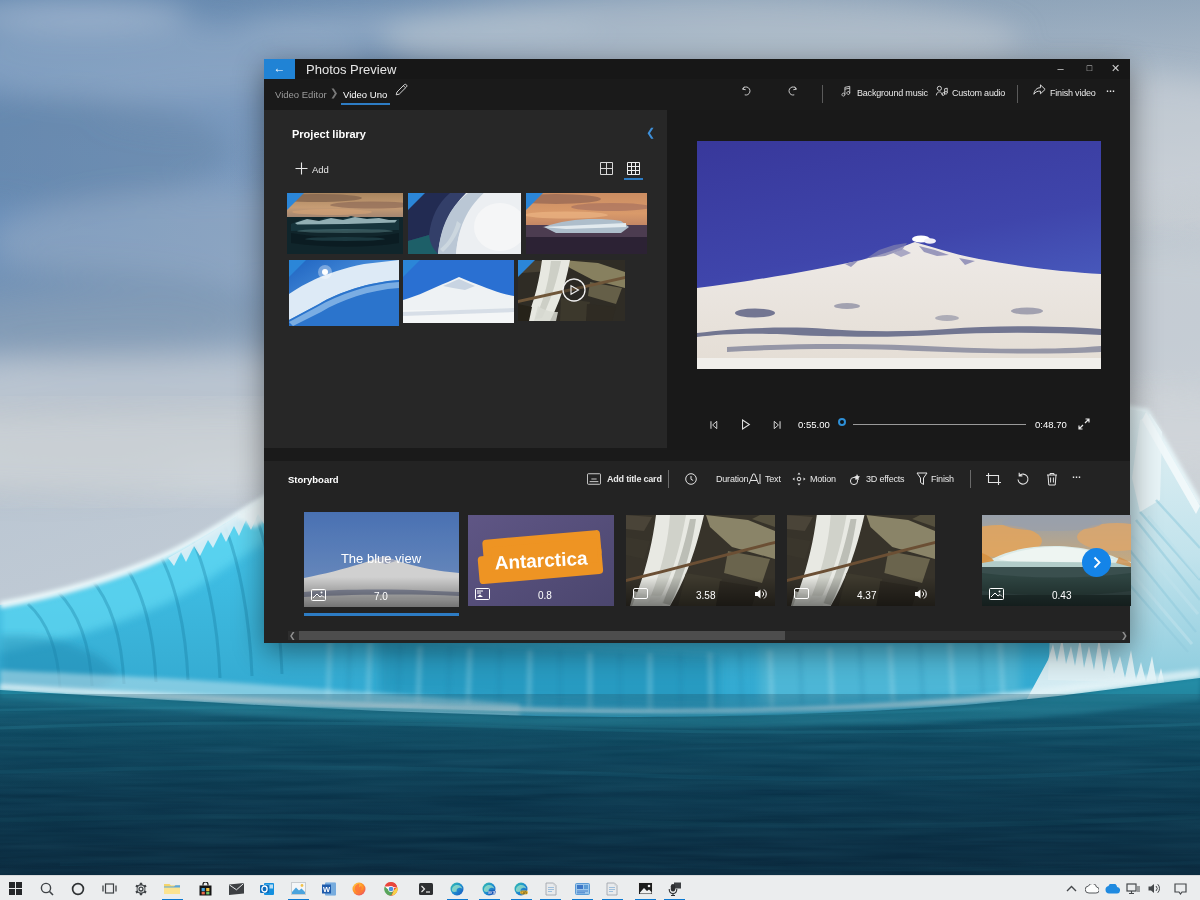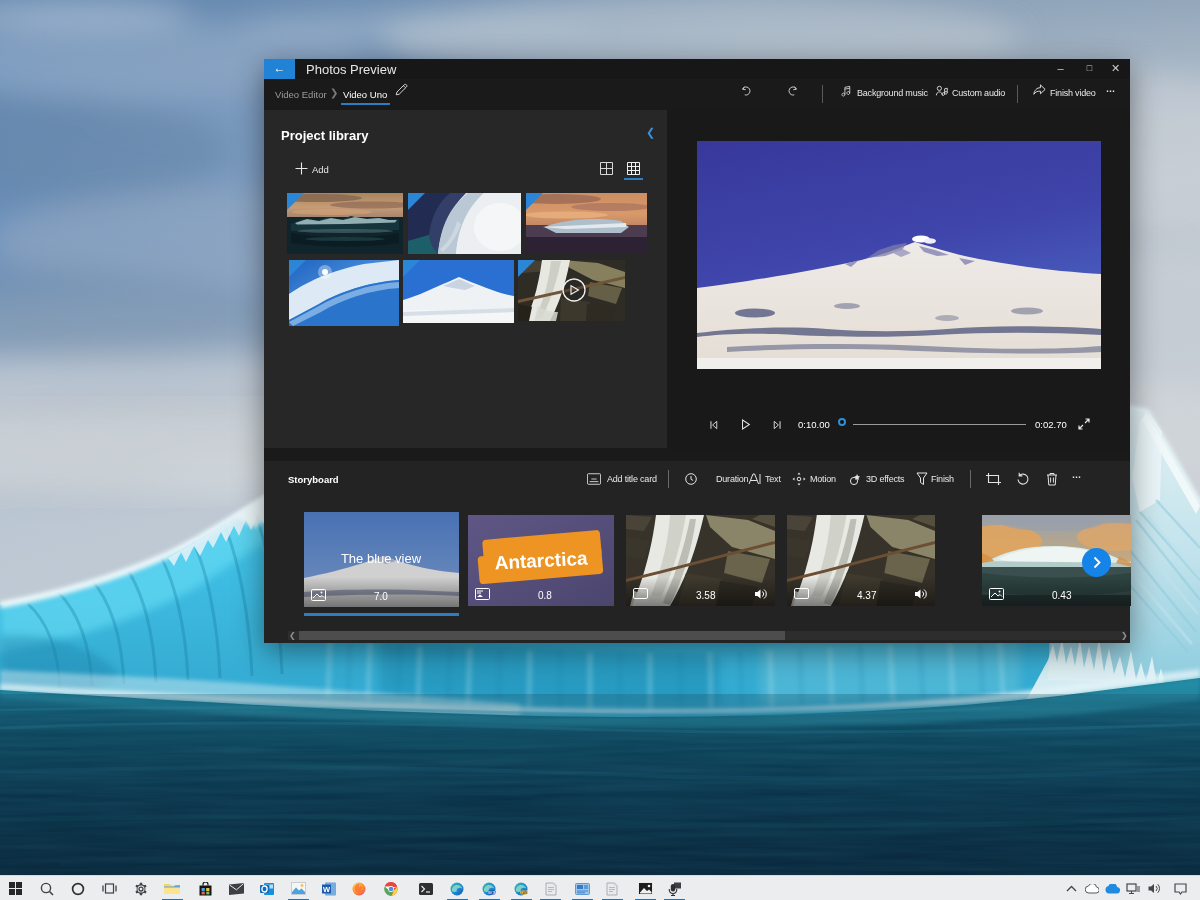--- a/index.html
+++ b/index.html
@@ -249,21 +249,21 @@
       <div class="tool" style="left:688px; top:9px;">Custom audio</div>
       <div class="sep" style="left:753px; top:6px; height:18px;"></div>
       <svg class="abs" style="left:768px; top:4px;" width="15" height="15" viewBox="0 0 16 16">
           <path d="M9,5 C5,5 2.5,8 2,12 C3.5,9.5 6,8.5 9,8.7 L9,11.5 L14,6.8 L9,2 Z" stroke="#e4e4e4" stroke-width="1" fill="none"></path>
         </svg>
       <div class="tool" style="left:786px; top:9px;">Finish video</div>
       <div class="tool" style="left:842px; top:7px; letter-spacing:2px; font-weight:bold;">⋯</div>
     </div>
 
     <div id="leftpanel">
-      <div class="abs" style="left:17px; top:18px; color:#fff; font-size:13px; font-weight:bold;">Project library</div>
+      <div class="abs" style="left:28px; top:18px; color:#fff; font-size:11px; font-weight:bold;">Project library</div>
       <div class="abs" style="left:382px; top:16px; color:#3e8fd8; font-size:11px;">❮</div>
       <svg class="abs" style="left:31px; top:52px;" width="13" height="13" viewBox="0 0 13 13">
           <path d="M6.5,0.5 V12.5 M0.5,6.5 H12.5" stroke="#e8e8e8" stroke-width="1.1"></path>
         </svg>
       <div class="abs" style="left:48px; top:54px; color:#e8e8e8; font-size:9.5px;">Add</div>
       <svg class="abs" style="left:336px; top:52px;" width="13" height="13" viewBox="0 0 13 13">
           <path d="M0.5,0.5 H12.5 V12.5 H0.5 Z M6.5,0.5 V12.5 M0.5,6.5 H12.5" stroke="#d8d8d8" stroke-width="1" fill="none"></path>
         </svg>
       <svg class="abs" style="left:363px; top:52px;" width="13" height="13" viewBox="0 0 13 13">
           <path d="M0.5,0.5 H12.5 V12.5 H0.5 Z M4.5,0.5 V12.5 M8.5,0.5 V12.5 M0.5,4.5 H12.5 M0.5,8.5 H12.5" stroke="#f0f0f0" stroke-width="1" fill="none"></path>
@@ -415,36 +415,36 @@
         <path d="M9.5,2.5 L5,6.5 L9.5,10.5 Z" fill="none" stroke="#e0e0e0" stroke-width="1"></path>
         <path d="M3.2,2.5 L3.2,10.5" stroke="#e0e0e0" stroke-width="1.1"></path>
       </svg>
     <svg class="abs" style="left:475px; top:359px;" width="13" height="13" viewBox="0 0 14 14">
         <path d="M3.8,2.2 L11.2,7 L3.8,11.8 Z" fill="none" stroke="#e0e0e0" stroke-width="1.1"></path>
       </svg>
     <svg class="abs" style="left:507px; top:360px;" width="12" height="12" viewBox="0 0 13 13">
         <path d="M3.5,2.5 L8,6.5 L3.5,10.5 Z" fill="none" stroke="#e0e0e0" stroke-width="1"></path>
         <path d="M9.8,2.5 L9.8,10.5" stroke="#e0e0e0" stroke-width="1.1"></path>
       </svg>
-    <div class="abs" style="left:534px; top:360px; color:#fff; font-size:9.5px;">0:10.00</div>
+    <div class="abs" style="left:534px; top:360px; color:#fff; font-size:9.5px;">0:55.00</div>
     <div class="abs" style="left:589px; top:365px; width:173px; height:1px; background:#9a9a9a;"></div>
     <div class="abs" style="left:574px; top:359px; width:8px; height:8px; border-radius:50%; background:#0e1216; border:2.2px solid #2e8fd6;"></div>
-    <div class="abs" style="left:771px; top:360px; color:#fff; font-size:9.5px;">0:02.70</div>
+    <div class="abs" style="left:771px; top:360px; color:#fff; font-size:9.5px;">0:48.70</div>
     <svg class="abs" style="left:813px; top:358px;" width="14" height="14" viewBox="0 0 14 14">
         <path d="M8.5,2 L12,2 L12,5.5 M12,2 L8,6 M5.5,12 L2,12 L2,8.5 M2,12 L6,8" stroke="#e8e8e8" stroke-width="1.2" fill="none"></path>
       </svg>
 
     <div id="storyboard">
       <div class="abs" style="left:24px; top:24px; color:#fff; font-size:9.5px; font-weight:bold;">Storyboard</div>
 
       <svg class="abs" style="left:323px; top:23px;" width="14" height="12" viewBox="0 0 16 13">
           <rect x="0.5" y="0.5" width="15" height="12" rx="1" stroke="#e4e4e4" fill="none"></rect>
           <path d="M3,9.5 H13 M5,6.5 H11" stroke="#e4e4e4"></path>
         </svg>
-      <div class="tool" style="left:343px; top:24px;">Add title card</div>
+      <div class="tool" style="left:343px; top:24px;font-weight:bold;">Add title card</div>
       <div class="sep" style="left:404px; top:20px; height:18px; background:#6a6a6a;"></div>
       <svg class="abs" style="left:421px; top:23px;" width="12" height="12" viewBox="0 0 12 12">
           <circle cx="6" cy="6" r="5.3" stroke="#e4e4e4" stroke-width="1" fill="none"></circle>
           <path d="M6,3 L6,6.3 L8.2,7.5" stroke="#e4e4e4" stroke-width="1" fill="none"></path>
         </svg>
       <div class="tool" style="left:452px; top:24px;">Duration</div>
       <svg class="abs" style="left:484px; top:23px;" width="13" height="12" viewBox="0 0 13 12">
           <path d="M1,11 L5,1 L6.6,1 L10.6,11 M2.6,7.5 H9" stroke="#e4e4e4" stroke-width="1" fill="none"></path>
           <path d="M12,1 V11" stroke="#e4e4e4" stroke-width="1"></path>
         </svg>

